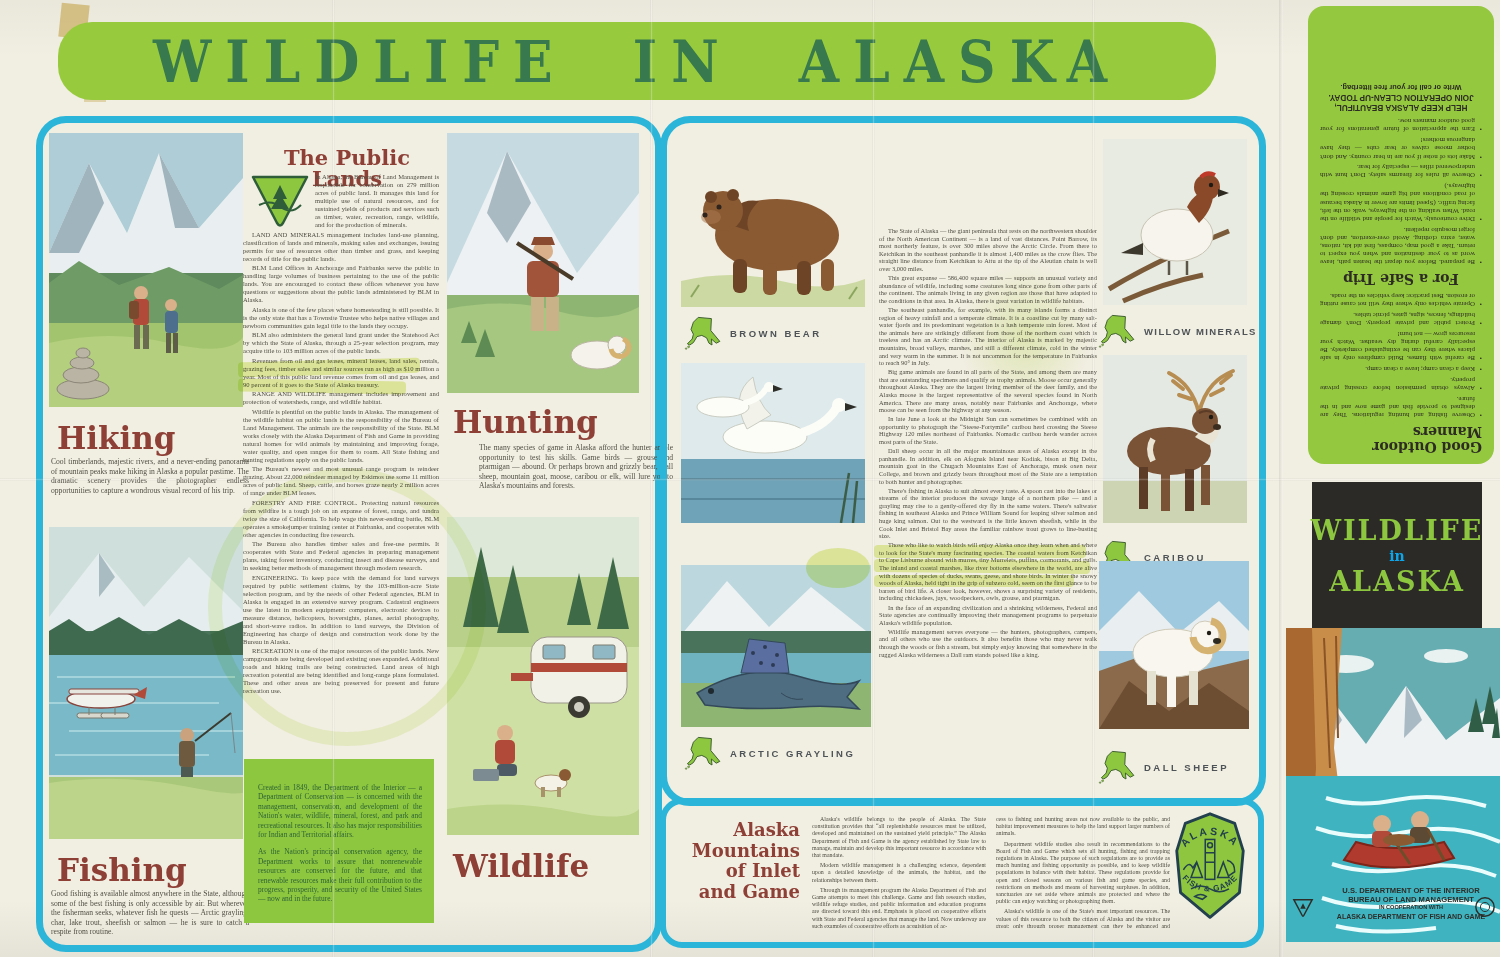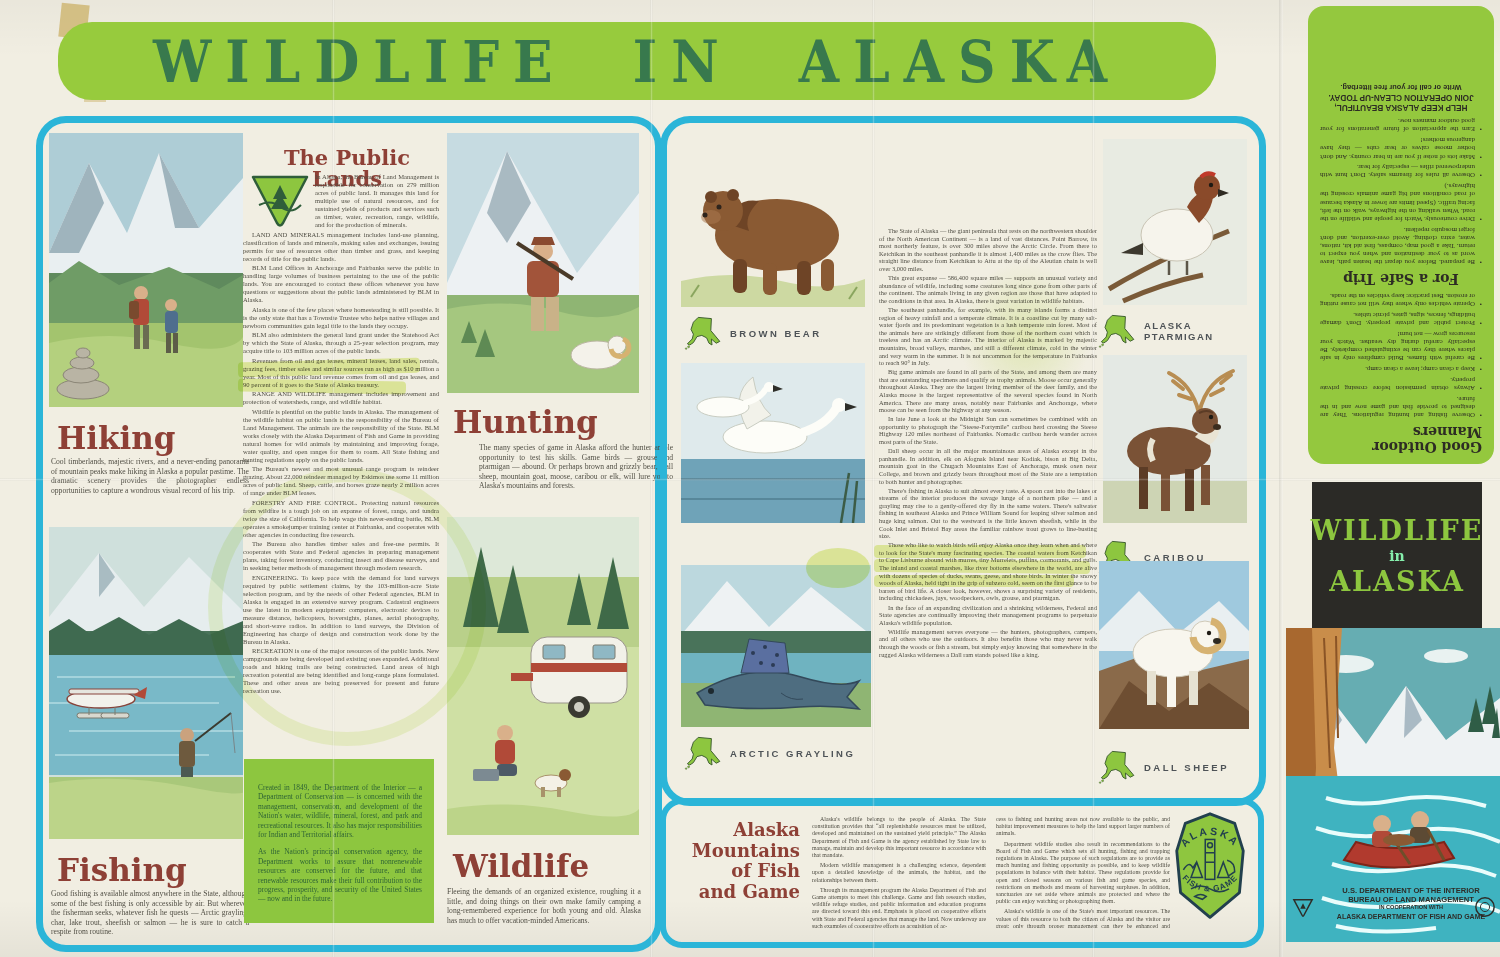--- a/index.html
+++ b/index.html
@@ -71,21 +71,21 @@
   .rot li{margin:0 0 2.5px;padding-left:7px;position:relative;}
   .rot li::before{content:"•";position:absolute;left:0;top:0;}
   .help-block{text-align:center;font-family:"Liberation Sans",sans-serif;margin-top:5px;}
   .help-block .b{font-weight:bold;font-size:8.2px;line-height:10px;}
   .help-block .n{font-weight:bold;font-size:7.4px;line-height:9px;}
 
   .cover-title{position:absolute;left:1312px;top:482px;width:170px;height:148px;background:#2b2a26;
     display:flex;flex-direction:column;align-items:center;justify-content:center;gap:2px;}
   .cover-title .l1,.cover-title .l3{font-family:"DejaVu Serif",serif;font-weight:bold;color:#8dc63f;
     font-size:27px;letter-spacing:2px;}
-  .cover-title .l2{font-family:"DejaVu Serif",serif;font-weight:bold;color:#86efac;font-size:14px;}
+  .cover-title .l2{font-family:"DejaVu Serif",serif;font-weight:bold;color:#0ea5e9;font-size:14px;}
   .cover-art{position:absolute;left:1286px;top:628px;width:214px;height:314px;}
   .credits{position:absolute;left:1286px;top:886px;width:250px;text-align:center;
     font-family:"Liberation Sans",sans-serif;color:#2e2d28;}
   .credits .c1{font-size:7.6px;font-weight:bold;line-height:9px;}
   .credits .c2{font-size:5.6px;font-weight:bold;line-height:7.5px;}
   .emblem{position:absolute;width:22px;height:22px;}
 
   
   .hl{position:absolute;background:rgba(208,233,88,0.5);mix-blend-mode:multiply;border-radius:4px;}
   .hl-ring{position:absolute;border:14px solid rgba(205,233,120,0.28);border-radius:50%;mix-blend-mode:multiply;}
@@ -261,21 +261,20 @@
       </g>
       <g>
         <ellipse cx="104" cy="266" rx="16" ry="8" fill="#f4f1e6" stroke="#a8926a"></ellipse>
         <circle cx="118" cy="258" r="6" fill="#8a5a34"></circle>
         <rect x="94" y="270" width="4" height="10" fill="#a8926a"></rect>
           <rect x="110" y="270" width="4" height="10" fill="#a8926a"></rect>
       </g>
       <path d="M0,292 q60,-10 120,2 t72,-2 L192,318 L0,318 Z" fill="#bcd489"></path>
     </svg>
     <h2 class="sec abs" style="left:404px;top:722px;font-size:31px;">Wildlife</h2>
-    <div class="abs intro" style="left:404px;top:764px;width:194px;">Fleeing the demands of an organized existence, roughing it a little, and doing things on their own make family camping a long-remembered experience for both young and old. Alaska has much to offer vacation-minded Americans.</div>
   </div>
 
   <div class="hl" style="left:238px;top:360px;width:182px;height:15px;transform:rotate(-1.5deg);"></div>
   <div class="hl" style="left:238px;top:380px;width:168px;height:13px;transform:rotate(1deg);"></div>
   <div class="hl-ring" style="left:208px;top:468px;width:250px;height:250px;"></div>
 
   <div class="panel mid-panel">
 
     <svg class="abs art" style="left:14px;top:26px" width="184" height="158" viewBox="0 0 184 158">
       <rect width="184" height="158" fill="#f1eee2"></rect>
@@ -387,21 +386,21 @@
         <polygon points="115,50 126,54 115,58" fill="#2e2a22"></polygon>
         <path d="M40,104 l-22,10 l22,2 Z" fill="#3c382e"></path>
         <line x1="66" y1="122" x2="66" y2="136" stroke="#5c5648" stroke-width="2.5"></line>
         <line x1="84" y1="122" x2="84" y2="136" stroke="#5c5648" stroke-width="2.5"></line>
       </g>
     </svg>
     <div class="animal-label" style="left:430px;top:190px;">
       <svg class="ak" viewBox="0 0 60 60">
           <use href="#akmap"></use>
         </svg>
-      <span style="letter-spacing:1.4px">ALASKA PTARMIGAN</span>
+      <span style="letter-spacing:1.4px">WILLOW MINERALS</span>
     </div>
 
     <svg class="abs art" style="left:436px;top:232px" width="144" height="168" viewBox="0 0 144 168">
       <rect width="144" height="168" fill="#e4e9e4"></rect>
       <rect y="126" width="144" height="42" fill="#cdd4b4"></rect>
       <g>
         <path d="M96,58 C90,34 78,24 66,18 M96,58 C102,32 116,22 130,16 M80,34 l-10,-8 M118,28 l10,-8 M88,44 l-12,-4 M108,40 l12,-6" stroke="#b88d52" stroke-width="4" fill="none" stroke-linecap="round"></path>
         <ellipse cx="66" cy="96" rx="42" ry="24" fill="#7a5236"></ellipse>
         <path d="M92,82 q14,-14 14,-24 q10,4 10,16 q0,10 -10,16 Z" fill="#e9e4d4"></path>
         <circle cx="102" cy="66" r="13" fill="#7a5236"></circle>
@@ -449,21 +448,21 @@
   <div class="hl-soft" style="left:930px;top:230px;width:190px;height:210px;"></div>
   <div class="hl" style="left:874px;top:545px;width:212px;height:13px;"></div>
   <div class="hl" style="left:874px;top:560px;width:216px;height:13px;transform:rotate(.5deg);"></div>
   <div class="hl" style="left:874px;top:575px;width:200px;height:12px;"></div>
   <div class="hl" style="left:806px;top:548px;width:64px;height:40px;border-radius:50%;"></div>
 
   <div class="panel bottom-panel">
     <div class="abs fg-head" style="left:10px;top:16px;width:124px;">
       <div>Alaska</div>
       <div>Mountains</div>
-      <div>of Fish</div>
+      <div>of Inlet</div>
       <div>and Game</div>
     </div>
     <div class="abs fg-col" style="left:146px;top:12px;width:174px;height:112px;overflow:hidden;">
       <p>Alaska's wildlife belongs to the people of Alaska. The State constitution provides that “all replenishable resources must be utilized, developed and maintained on the sustained yield principle.” The Alaska Department of Fish and Game is the agency established by State law to manage, maintain and develop this important resource in accordance with that mandate.</p>
       <p>Modern wildlife management is a challenging science, dependent upon a detailed knowledge of the animals, the habitat, and the relationships between them.</p>
       <p>Through its management program the Alaska Department of Fish and Game attempts to meet this challenge. Game and fish research studies, wildlife refuge studies, and public information and education programs are directed toward this end. Emphasis is placed on cooperative efforts with State and Federal agencies that manage the land. Now underway are such examples of cooperative efforts as acquisition of ac-</p>
     </div>
     <div class="abs fg-col" style="left:330px;top:12px;width:174px;height:112px;overflow:hidden;">
       <p style="text-indent:0">cess to fishing and hunting areas not now available to the public, and habitat improvement measures to help the land support larger numbers of animals.</p>
       <p>Department wildlife studies also result in recommendations to the Board of Fish and Game which sets all hunting, fishing and trapping regulations in Alaska. The purpose of such regulations are to provide as much hunting and fishing opportunity as possible, and to keep wildlife populations in balance with their habitat. These regulations provide for open and closed seasons on various fish and game species, and restrictions on methods and means of harvesting surpluses. In addition, sanctuaries are set aside where animals are protected and where the public can enjoy watching or photographing them.</p>

